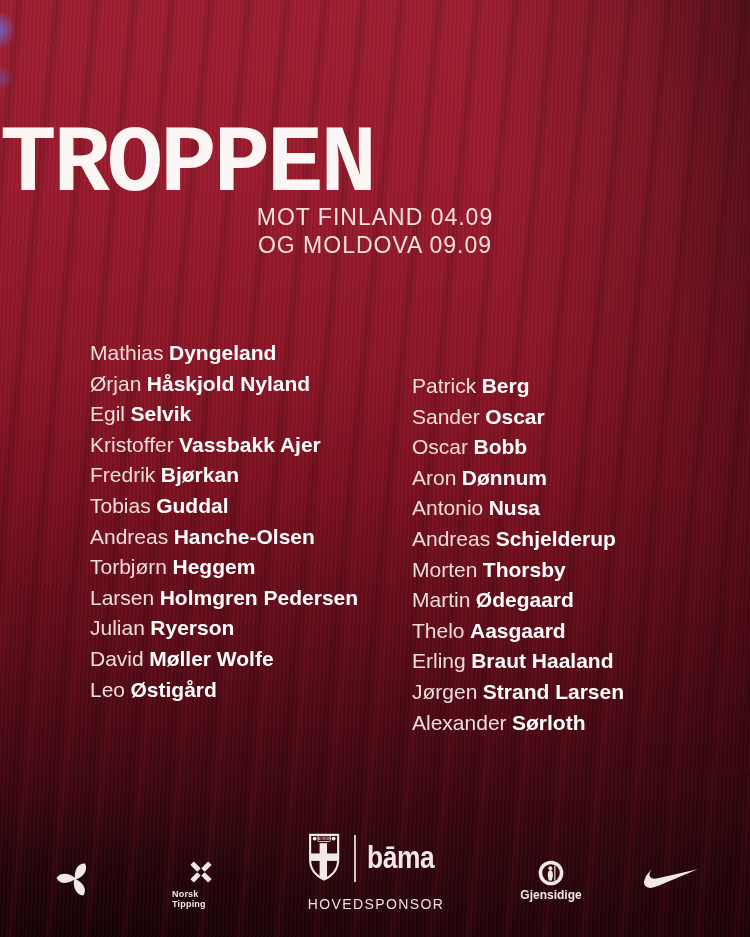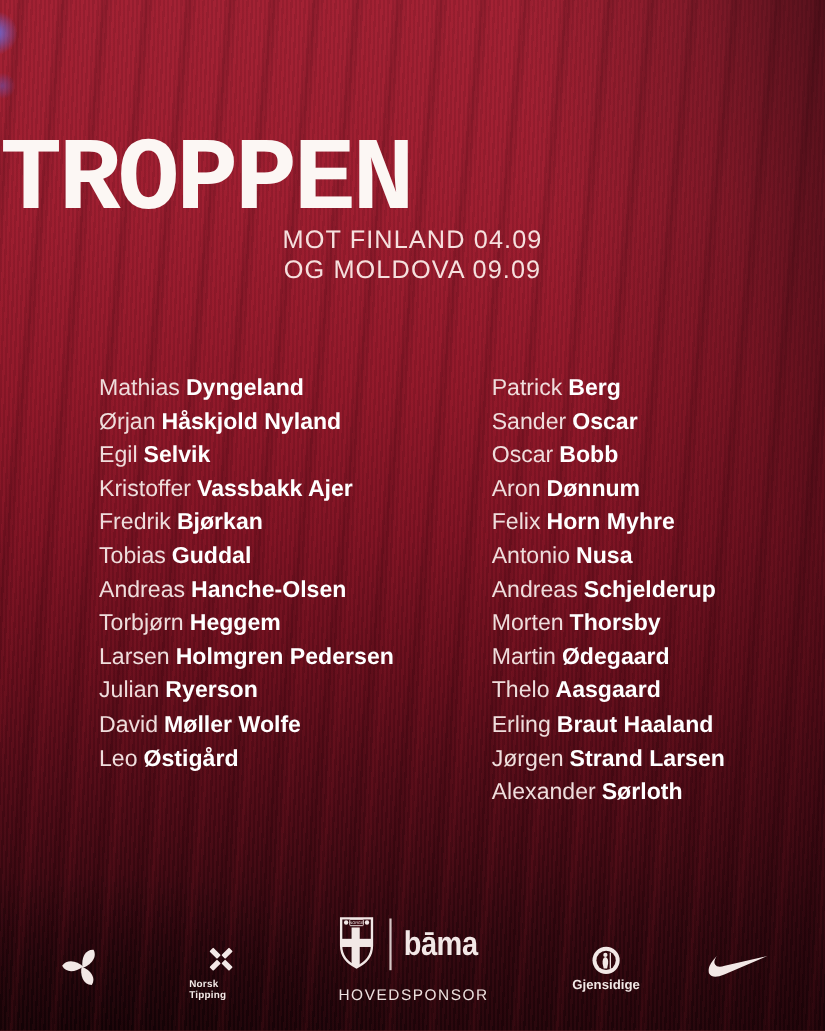--- a/index.html
+++ b/index.html
@@ -43,21 +43,21 @@
     color:#f6e0de;
   }
   
   .col {
     position:absolute; top:338px;
     font-size:21px; line-height:30.6px;
     white-space:nowrap;
     color:#efdddc;
   }
   .col-left  { left:90px; }
-  .col-right { left:447px; }
+  .col-right { left:412px;margin-top:33px; }
   .row .first { font-weight:normal; color:#efdddc; margin-right:0.26em; }
   .row .last  { font-weight:bold;   color:#ffffff; }
   
   .sponsor { position:absolute; color:#f2e8e6; }
   .svg-ico { display:block; }
   .telenor-wrap   { left:53px;  top:858px; }
   .ntipping-wrap  { left:172px; top:858px; width:58px; }
   .nt-label { margin-top:3px; font-size:9px; font-weight:bold; letter-spacing:0.2px; color:#f2e8e6; }
   .center-wrap    { left:306px; top:828px; width:140px; }
   .crest-row { display:flex; align-items:center; }
@@ -99,21 +99,20 @@
       <div class="row"><span class="first">Larsen</span><span class="last">Holmgren Pedersen</span></div>
       <div class="row"><span class="first">Julian</span><span class="last">Ryerson</span></div>
       <div class="row"><span class="first">David</span><span class="last">Møller Wolfe</span></div>
       <div class="row"><span class="first">Leo</span><span class="last">Østigård</span></div>
     </div>
   <div class="col col-right" id="col-right">
       <div class="row"><span class="first">Patrick</span><span class="last">Berg</span></div>
       <div class="row"><span class="first">Sander</span><span class="last">Oscar</span></div>
       <div class="row"><span class="first">Oscar</span><span class="last">Bobb</span></div>
       <div class="row"><span class="first">Aron</span><span class="last">Dønnum</span></div>
-      <div class="row"><span class="first">Felix</span><span class="last">Horn Myhre</span></div>
       <div class="row"><span class="first">Antonio</span><span class="last">Nusa</span></div>
       <div class="row"><span class="first">Andreas</span><span class="last">Schjelderup</span></div>
       <div class="row"><span class="first">Morten</span><span class="last">Thorsby</span></div>
       <div class="row"><span class="first">Martin</span><span class="last">Ødegaard</span></div>
       <div class="row"><span class="first">Thelo</span><span class="last">Aasgaard</span></div>
       <div class="row"><span class="first">Erling</span><span class="last">Braut Haaland</span></div>
       <div class="row"><span class="first">Jørgen</span><span class="last">Strand Larsen</span></div>
       <div class="row"><span class="first">Alexander</span><span class="last">Sørloth</span></div>
     </div>
 

